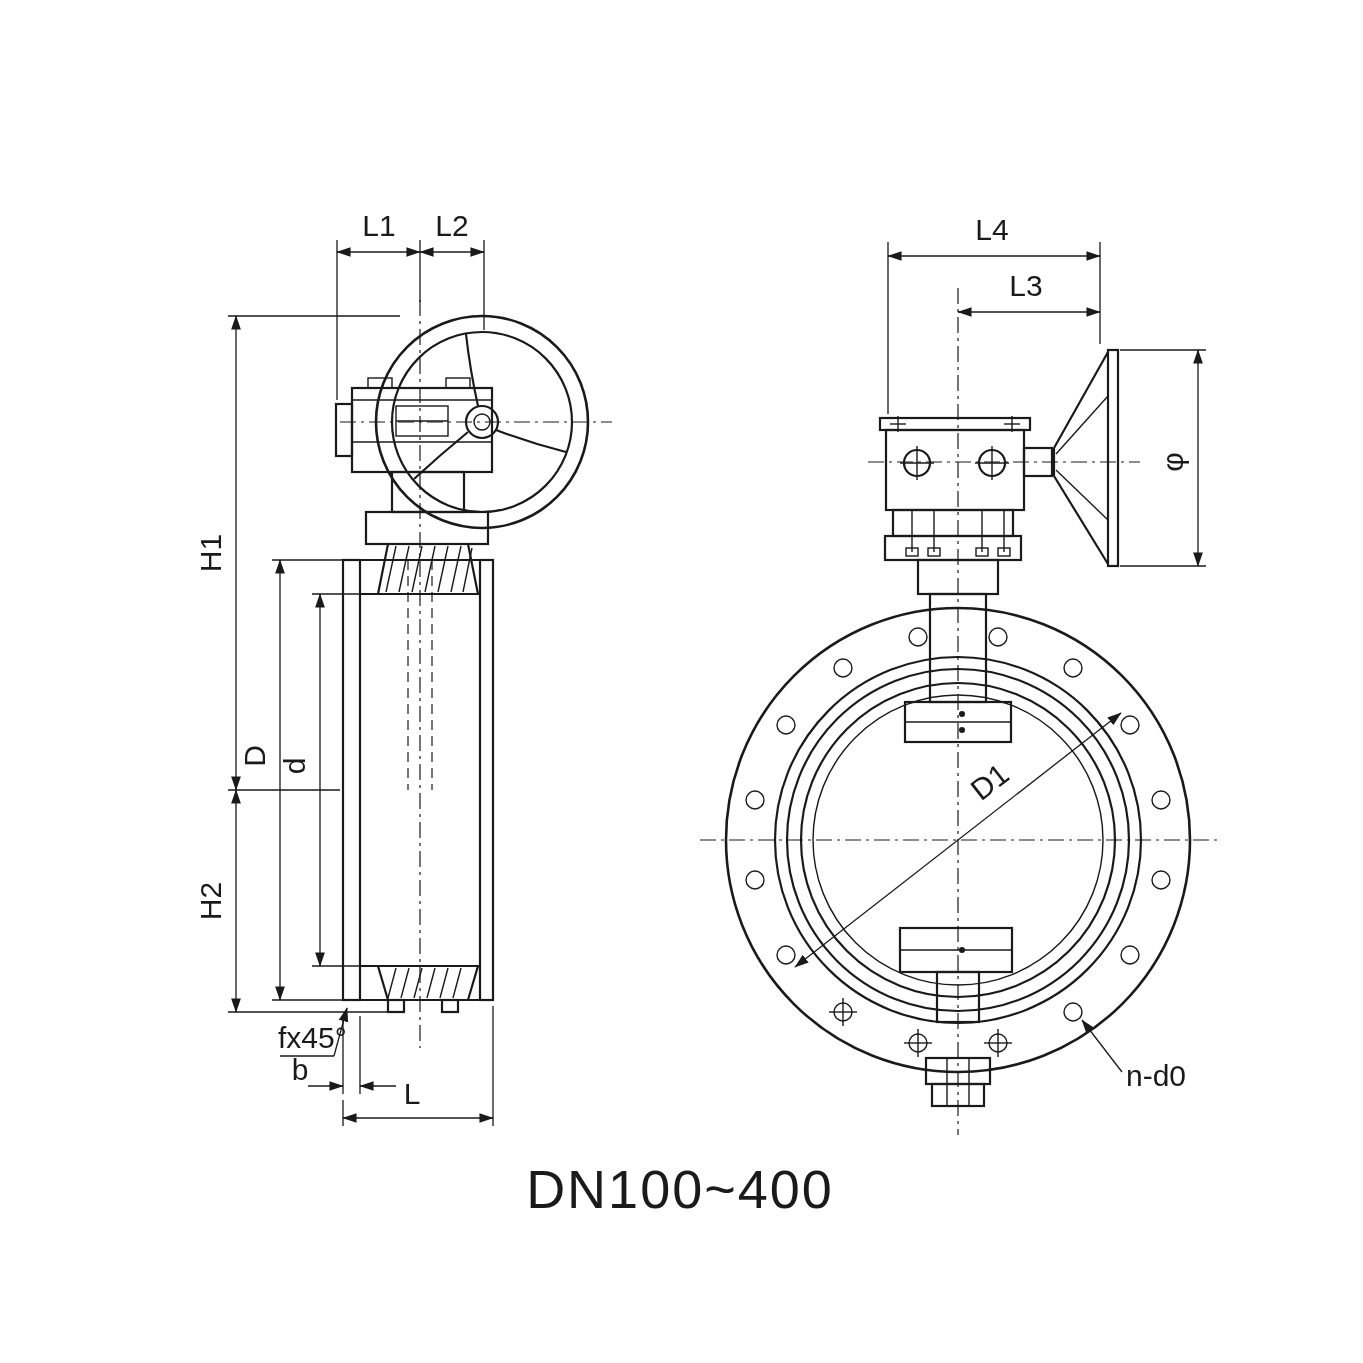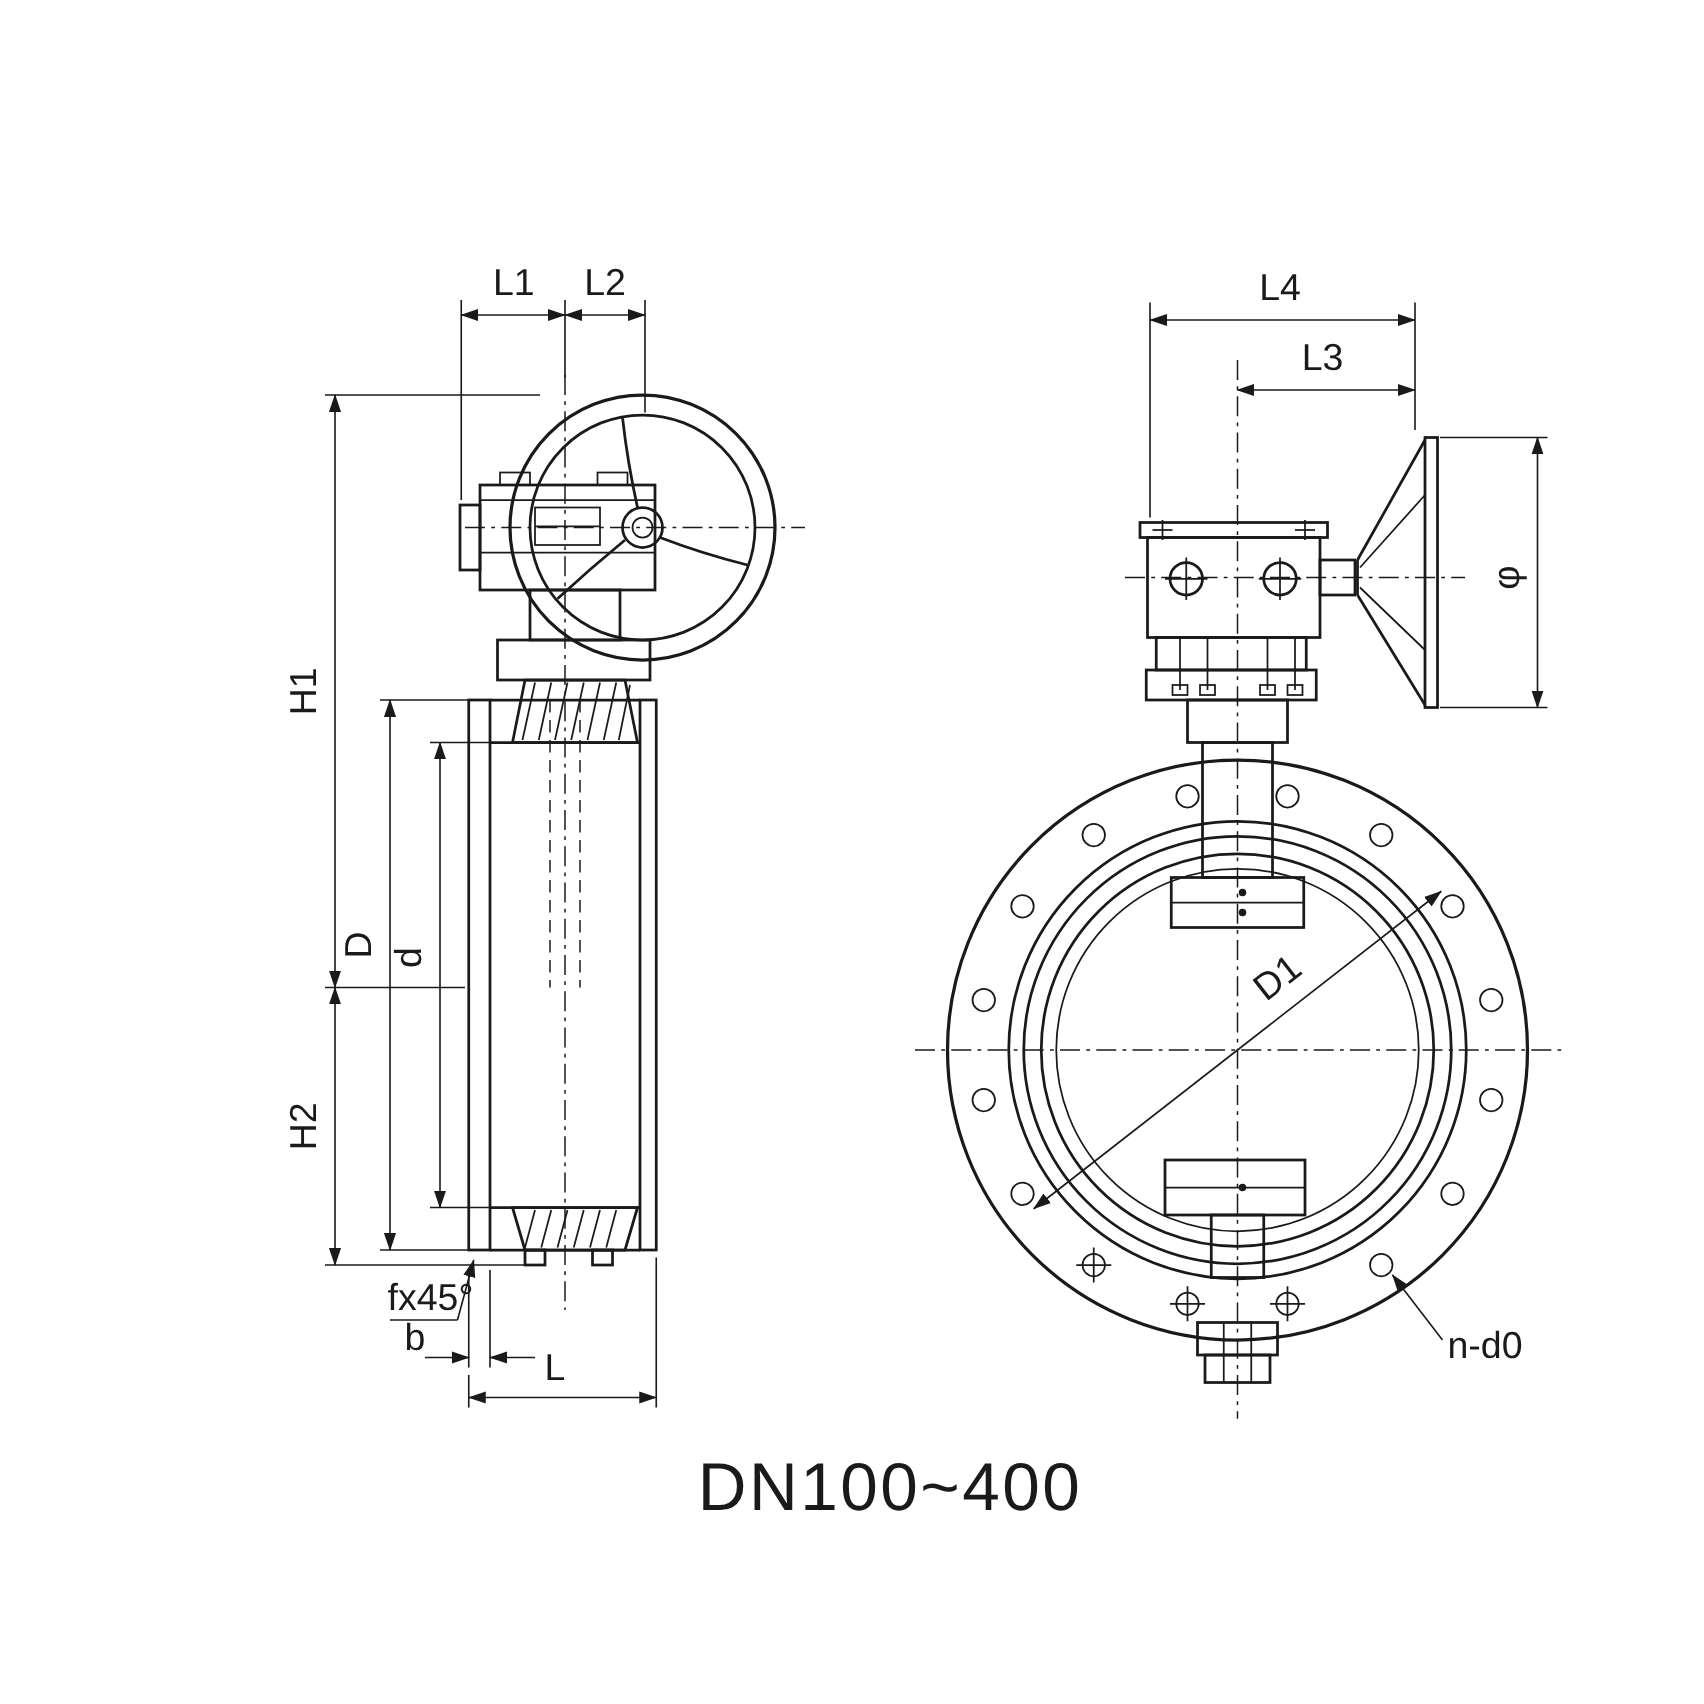--- a/index.html
+++ b/index.html
@@ -1,20 +1,19 @@
 <!DOCTYPE html>
 <html style="--line: #1a1a1a; --bg: #ffffff;"><head>
 <meta charset="utf-8">
 <style>
   :root { --line: #1a1a1a; --bg: #ffffff; }
   html,body { margin:0; padding:0; background:var(--bg); }
   .canvas {
     width:1108px; height:1363px; position:relative; background:var(--bg);
     font-family:"Liberation Sans", sans-serif;
-    padding-left:32px;
   }
   svg { display:block; }
   svg text {
     font-family:"Liberation Sans", sans-serif;
     fill:var(--line);
   }
   .obj   { stroke:var(--line); stroke-width:2.2; fill:none; }
   .objth { stroke:var(--line); stroke-width:2.6; fill:none; }
   .thin  { stroke:var(--line); stroke-width:1.4; fill:none; }
   .dim   { stroke:var(--line); stroke-width:1.3; fill:none; }

